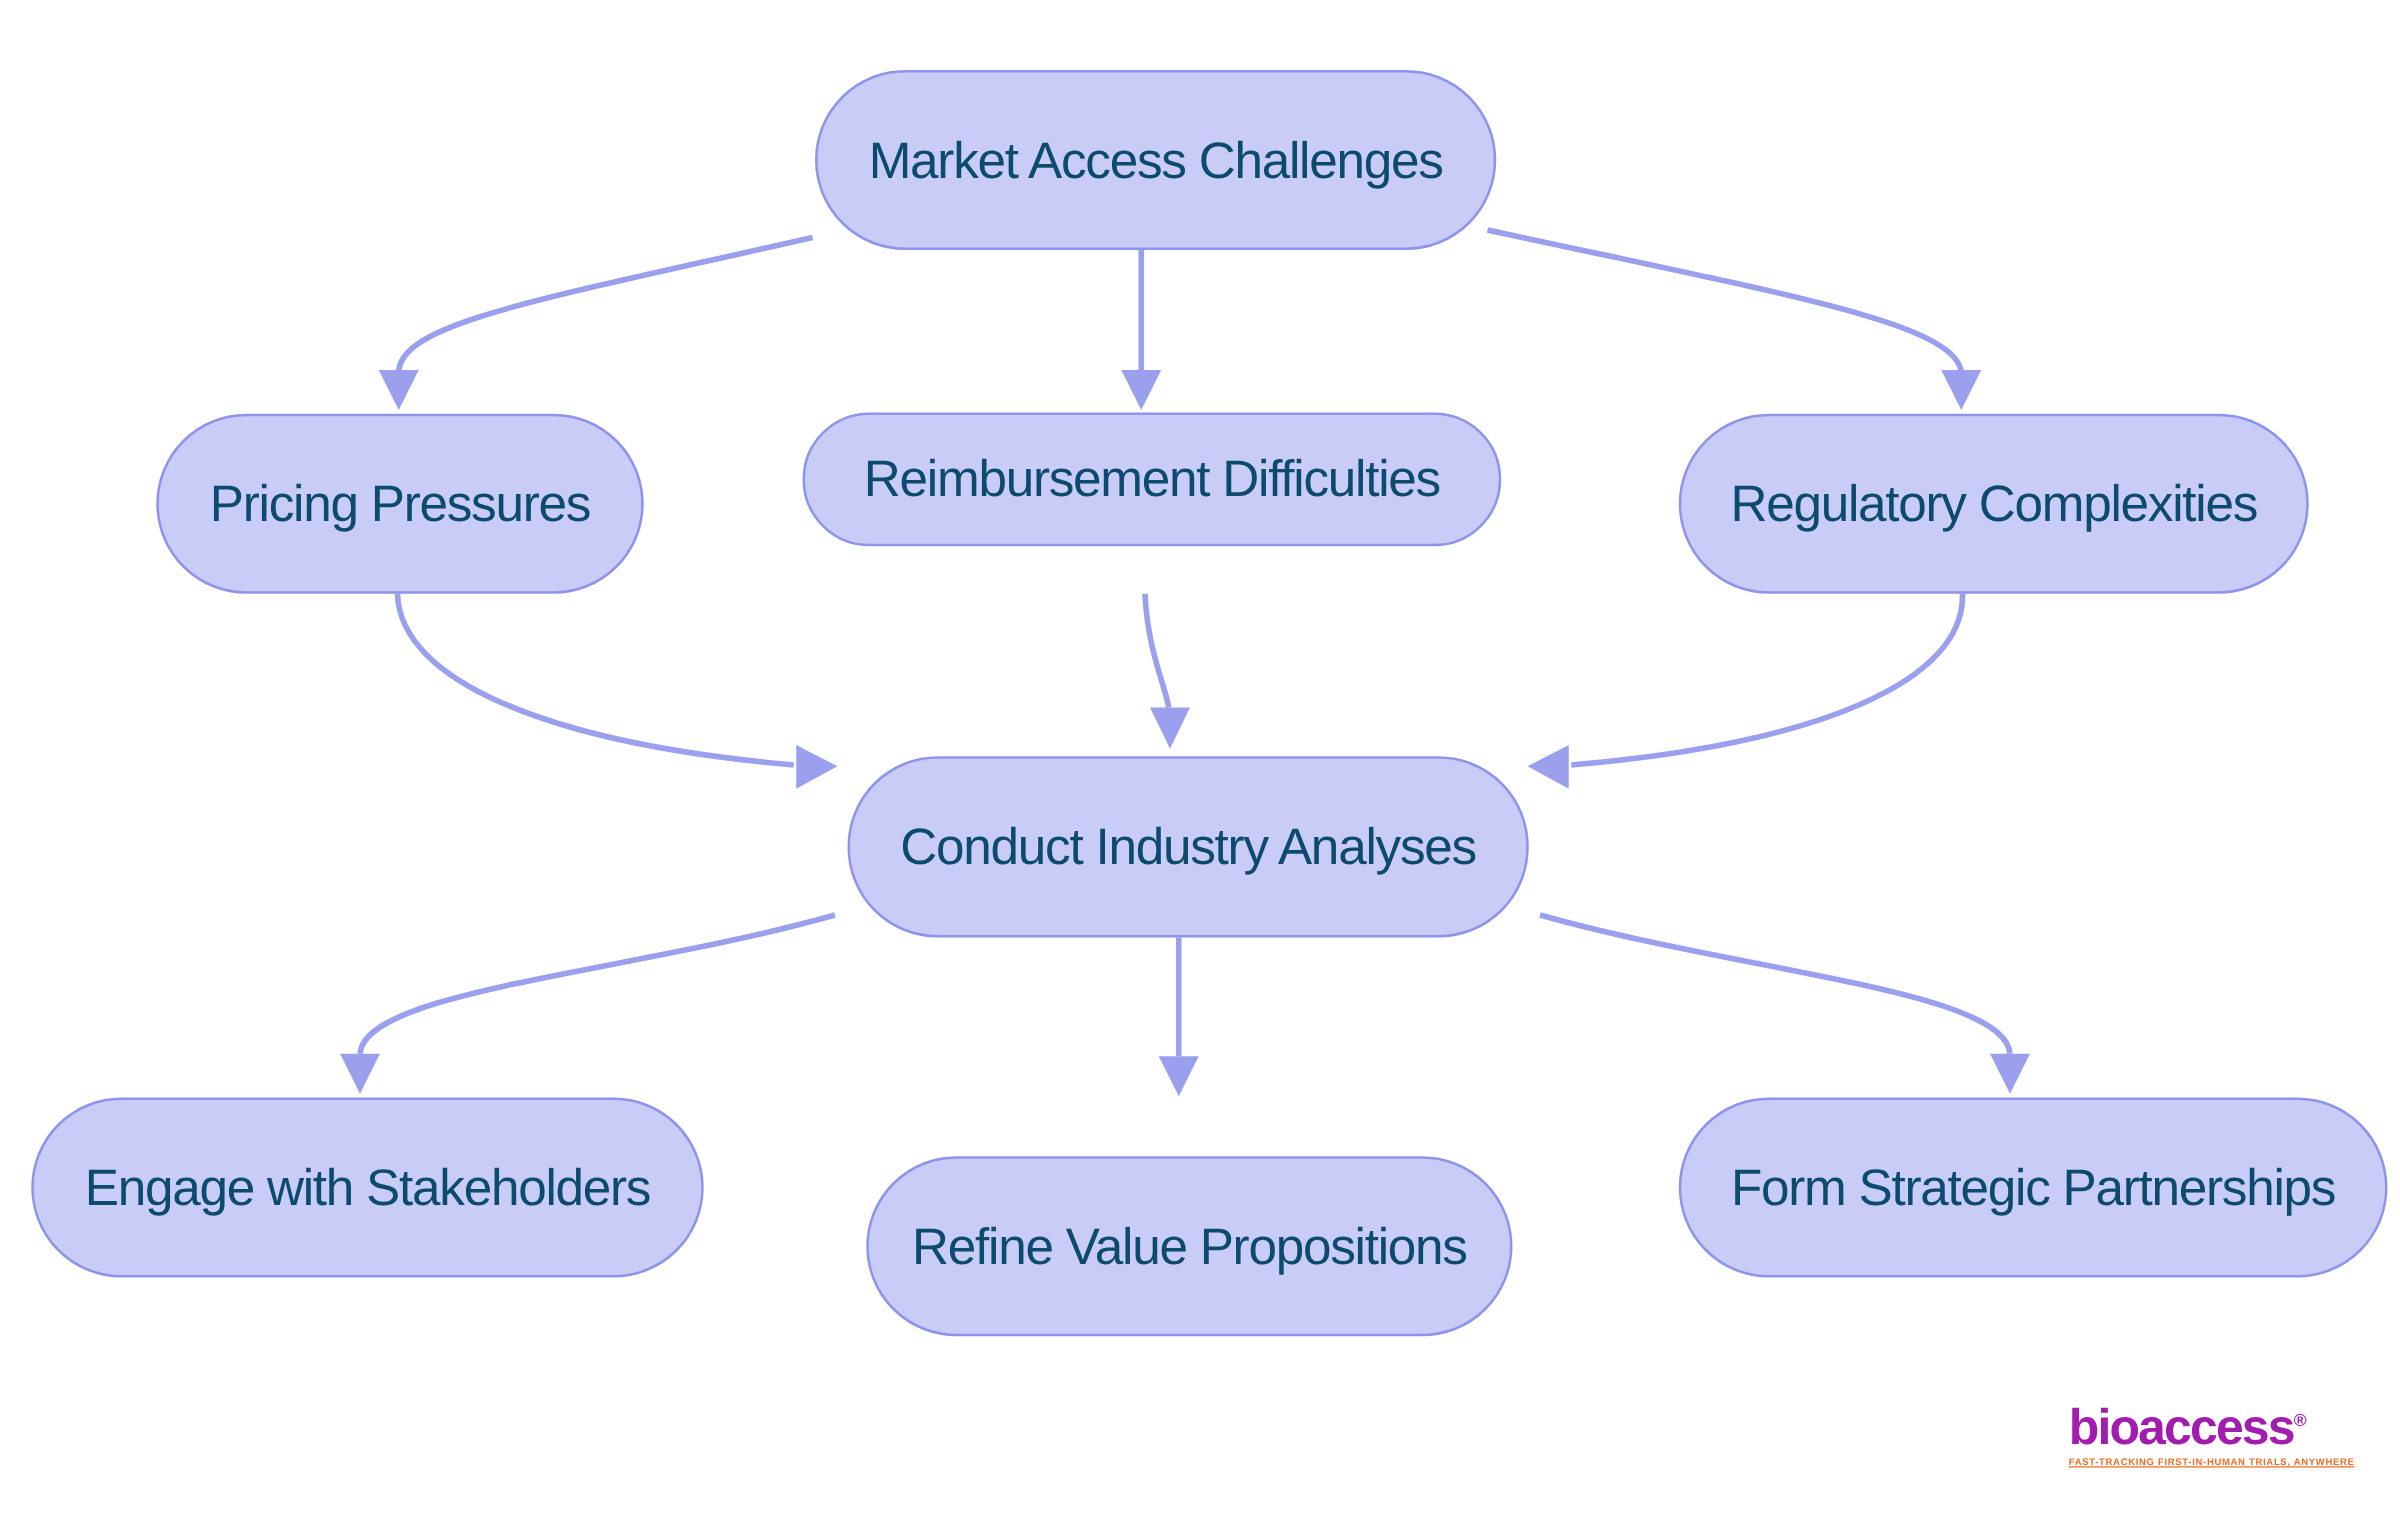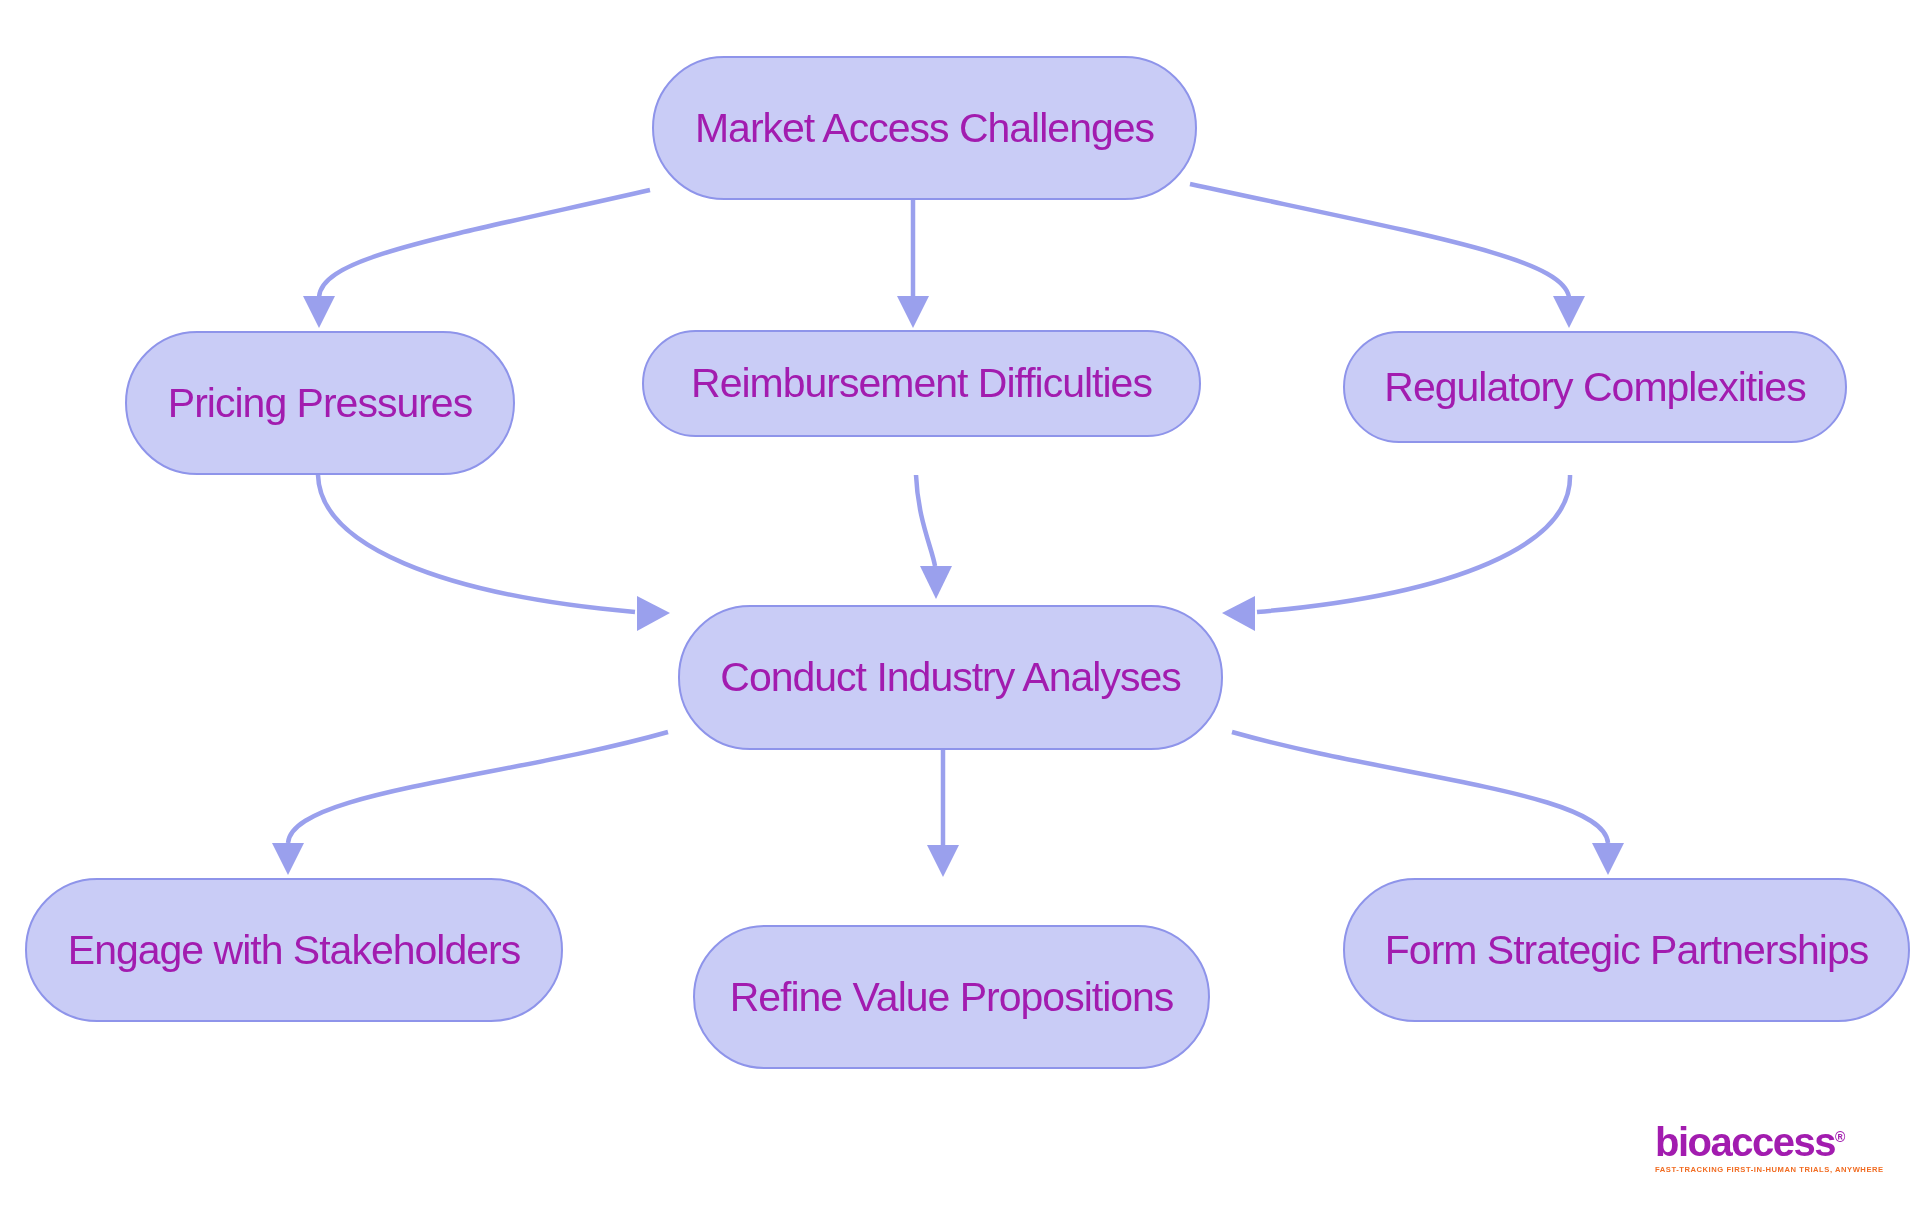--- a/index.html
+++ b/index.html
@@ -11,30 +11,30 @@
     overflow:hidden;
   }
   .edges{position:absolute;left:0;top:0;width:1920px;height:1215px;}
   .node{
     position:absolute;
     box-sizing:border-box;
     background:#c9ccf6;
     border:2px solid #8e94ea;
     border-radius:72px;
     display:flex;align-items:center;justify-content:center;
-    color:#a21caf;
+    color:#0c4a6e;
     font-size:41px;
     letter-spacing:-1px;
     text-align:center;
     white-space:nowrap;
   }
   .node-market        {left:652px;  top:56px;  width:545px; height:144px;}
   .node-pricing       {left:125px;  top:331px; width:390px; height:144px;}
   .node-reimbursement {left:642px;  top:330px; width:559px; height:107px;}
-  .node-regulatory    {left:1343px; top:331px; width:504px; height:112px;}
+  .node-regulatory    {left:1343px; top:331px; width:504px; height:144px;}
   .node-conduct       {left:678px;  top:605px; width:545px; height:145px;}
   .node-engage        {left:25px;   top:878px; width:538px; height:144px;}
   .node-refine        {left:693px;  top:878px; width:517px; height:144px;margin-top:47px;}
   .node-form          {left:1343px; top:878px; width:567px; height:144px;}
 
   .brand{
     position:absolute;
     left:1655px; top:1122px;
     width:230px;
     color:#f16c22;
@@ -52,20 +52,21 @@
     vertical-align:14px;
     letter-spacing:0;
   }
   .brand-tagline{
     margin-top:3px;
     font-size:7.6px;
     font-weight:bold;
     letter-spacing:0.55px;
     color:#f16c22;
     white-space:nowrap;
+    text-decoration:underline;
   }
 </style>
 </head>
 <body>
 
 <div class="canvas">
 
   <svg class="edges" viewBox="0 0 1920 1215" fill="none" xmlns="http://www.w3.org/2000/svg">
     <g stroke="#9aa0ed" stroke-width="4.5" fill="none">
       <path d="M 650 190 C 430 240, 322 258, 319 297"></path>

